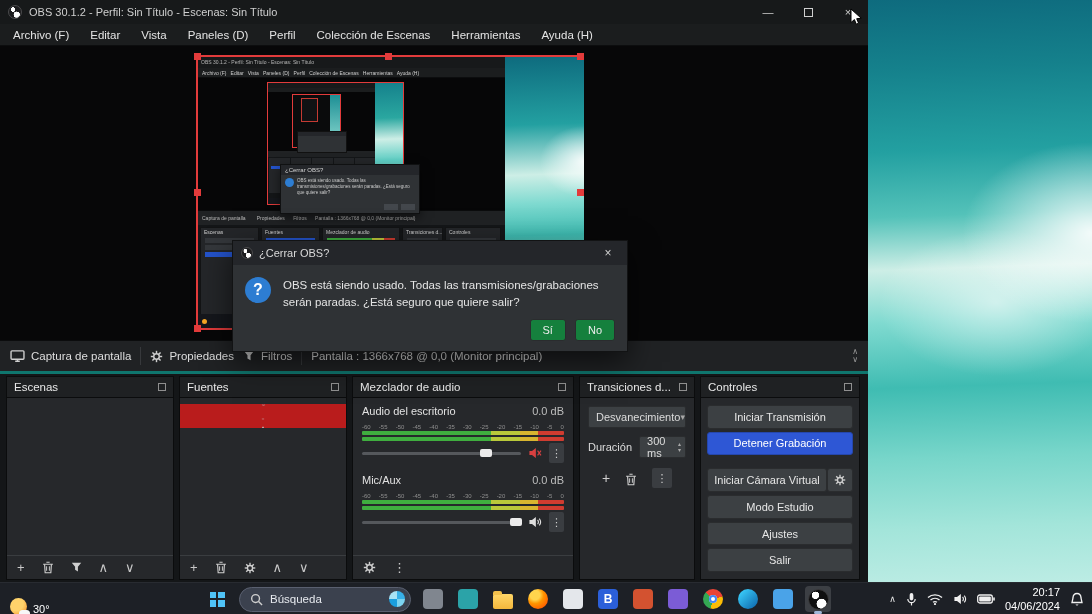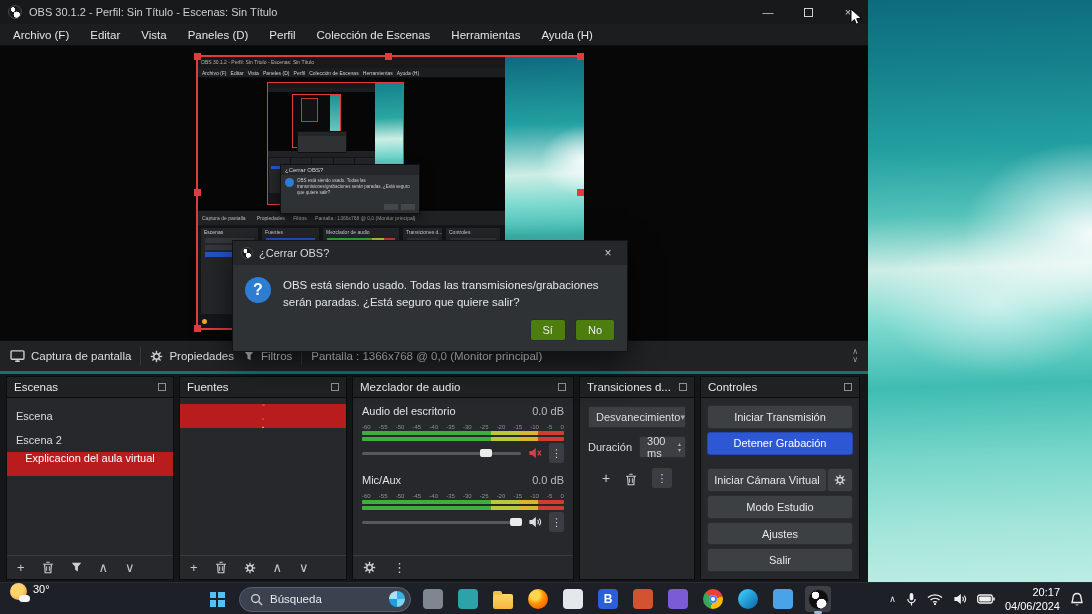--- a/index.html
+++ b/index.html
@@ -149,25 +149,25 @@
   
   .dialog { position:absolute; left:232px; top:240px; width:396px; height:112px; background:#2f3235; border:1px solid #121314; box-shadow:0 10px 28px rgba(0,0,0,.6); z-index:60; }
   .dialog-titlebar { height:24px; background:#24262a; display:flex; align-items:center; padding:0 8px; gap:6px; font-size:11px; color:#d9d9d9; }
   .dialog-titlebar .obs-logo { width:12px; height:12px; flex:0 0 12px; margin-right:0; }
   .dialog-titlebar .grow { flex:1; }
   .dlg-close { color:#cfcfcf; font-size:12px; width:22px; text-align:center; }
   .dialog-body { display:flex; gap:12px; padding:12px 12px 0 12px; }
   .q-icon { width:26px; height:26px; flex:0 0 26px; border-radius:50%; background:#2d7dd2; color:#fff; font-size:16px; font-weight:bold; display:flex; align-items:center; justify-content:center; }
   .dlg-msg { font-size:11.5px; line-height:1.45; color:#e4e4e4; max-width:330px; }
   .dialog-btns { position:absolute; right:12px; bottom:10px; display:flex; gap:9px; }
-  .dlg-btn { min-width:30px; padding:4px 12px; background:#4d7c0f; border:1px solid #2a2c2e; border-radius:3px; color:#ececec; font-size:11px; font-family:inherit; }
+  .dlg-btn { min-width:30px; padding:4px 12px; background:#15803d; border:1px solid #2a2c2e; border-radius:3px; color:#ececec; font-size:11px; font-family:inherit; }
 
   
   .taskbar { position:absolute; left:0; bottom:0; width:1092px; height:32px; background:#1d2026; border-top:1px solid rgba(255,255,255,.05); color:#fff; }
-  .tb-weather { position:absolute; left:10px; top:0; height:32px; display:flex; align-items:flex-start; gap:6px; font-size:11px; }
+  .tb-weather { position:absolute; left:10px; top:0; height:32px; display:flex; align-items:flex-end; gap:6px; font-size:11px; }
   .weather-ic { width:17px; height:17px; border-radius:50%; background:radial-gradient(circle at 36% 34%, #ffd36b 0 45%, #f5861f 100%); position:relative; }
   .weather-ic::after { content:""; position:absolute; right:-3px; bottom:-2px; width:11px; height:7px; border-radius:5px; background:#f7f7f7; }
   .tb-center { position:absolute; left:204px; top:0; height:32px; display:flex; align-items:center; gap:9px; }
   .start-btn { width:26px; height:26px; border-radius:4px; display:flex; align-items:center; justify-content:center; }
   .win-logo { width:15px; height:15px; display:grid; grid-template-columns:1fr 1fr; grid-template-rows:1fr 1fr; gap:1.5px; }
   .win-logo span { background:#4fc3f7; }
   .search-pill { width:172px; height:25px; border-radius:13px; background:#3b414e; border:1px solid #5a6070; display:flex; align-items:center; gap:7px; padding:0 5px 0 10px; font-size:11.5px; color:#e6e9ee; }
   .search-pill .grow { flex:1; }
   .bing-ball { width:16px; height:16px; border-radius:50%; background:conic-gradient(#37b0e8 0 90deg,#7bd3f0 90deg 180deg,#1a9ede 180deg 270deg,#a8e2f5 270deg 360deg); }
   .tb-icons { display:flex; align-items:center; gap:9px; }
@@ -366,31 +366,20 @@
     </div>
 
     <div class="docks">
 
       <div class="dock d-scenes">
         <div class="dock-title">
           <span>Escenas</span>
           <span class="dock-pop"></span>
         </div>
         <div class="dock-body">
-          <div class="list">
-            <div class="lrow">
-                <span class="grow">Escena</span>
-              </div>
-            <div class="lrow">
-                <span class="grow">Escena 2</span>
-              </div>
-            <div class="lrow selected">
-                <span class="grow">Explicacion del aula virtual</span>
-              </div>
-          </div>
           <div class="dock-toolbar">
             <span class="tbi">+</span>
             <span class="tbi">
                 <svg class="svgi" width="12" height="13" viewBox="0 0 14 16">
                   <path d="M1 4h12M5 1.5h4" fill="none" stroke="currentColor" stroke-width="1.4"></path>
                   <path d="M2.8 4l.7 10.5h7L11.2 4" fill="none" stroke="currentColor" stroke-width="1.4"></path>
                   <path d="M5.3 6.5v5.5M8.7 6.5v5.5" stroke="currentColor" stroke-width="1.2"></path>
                 </svg>
               </span>
             <span class="tbi">

